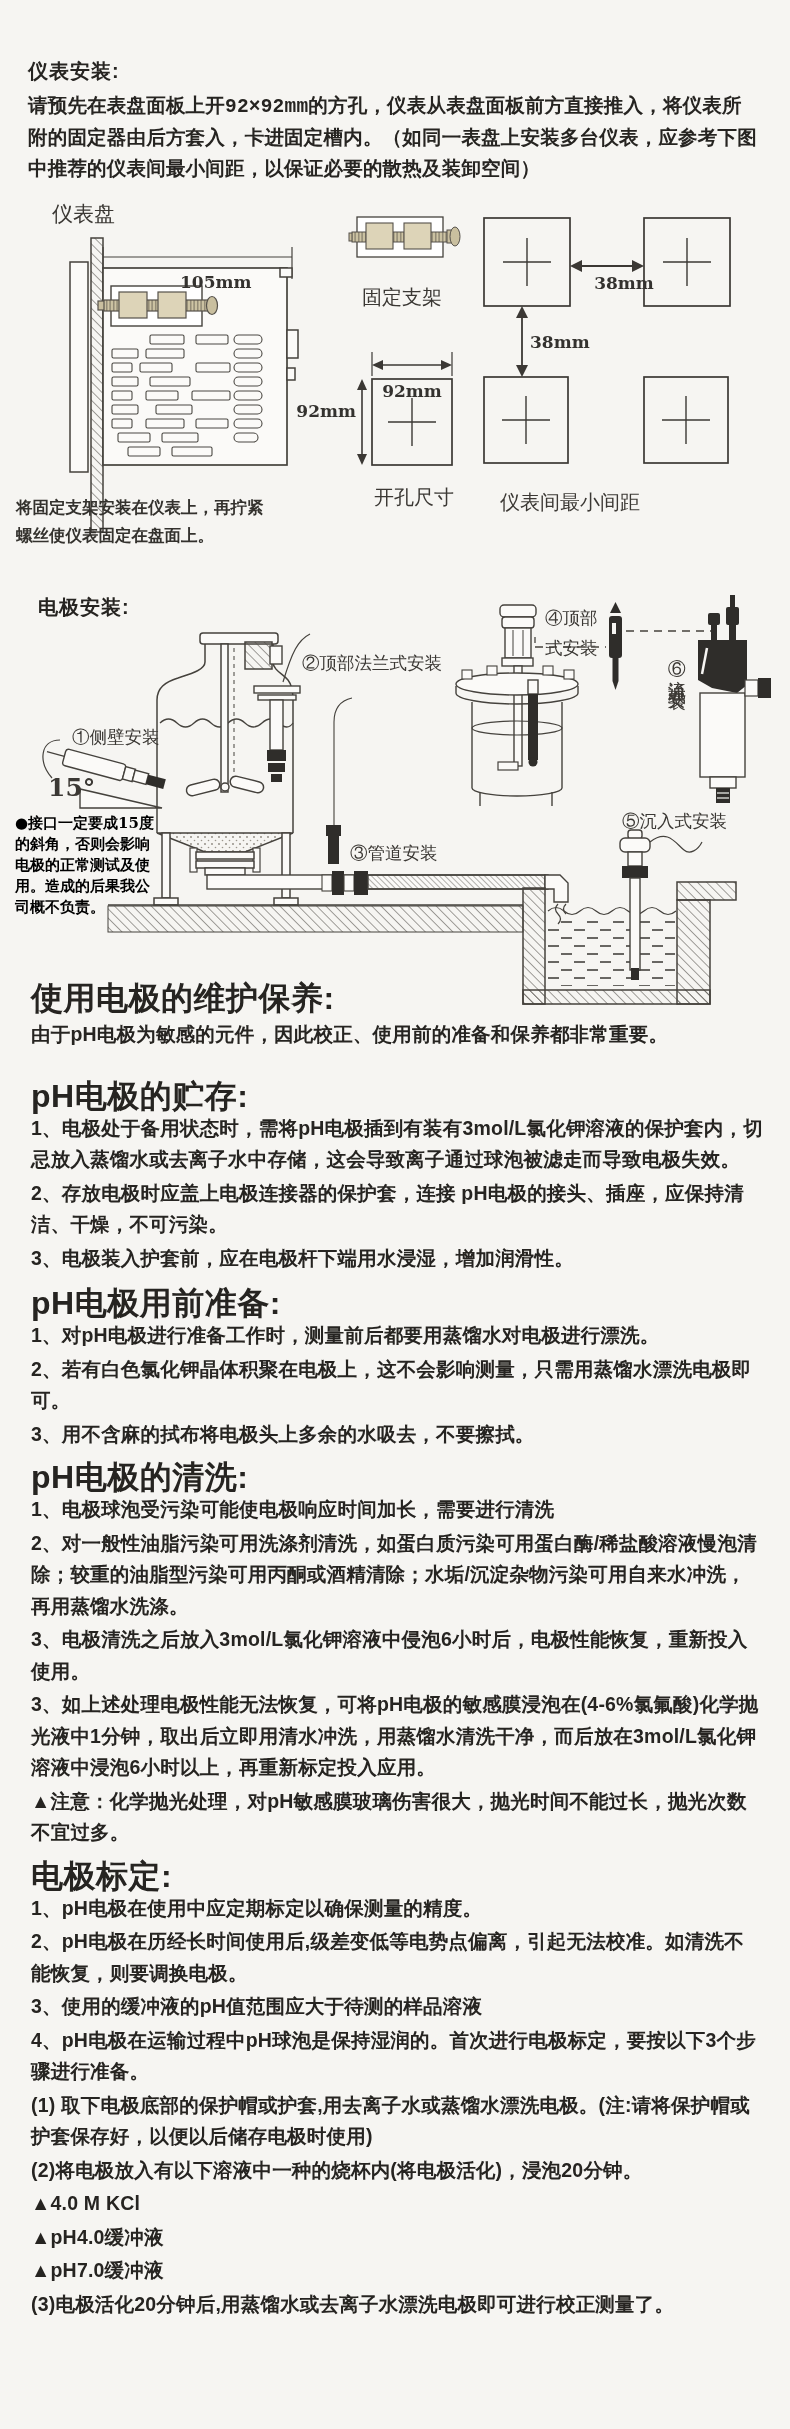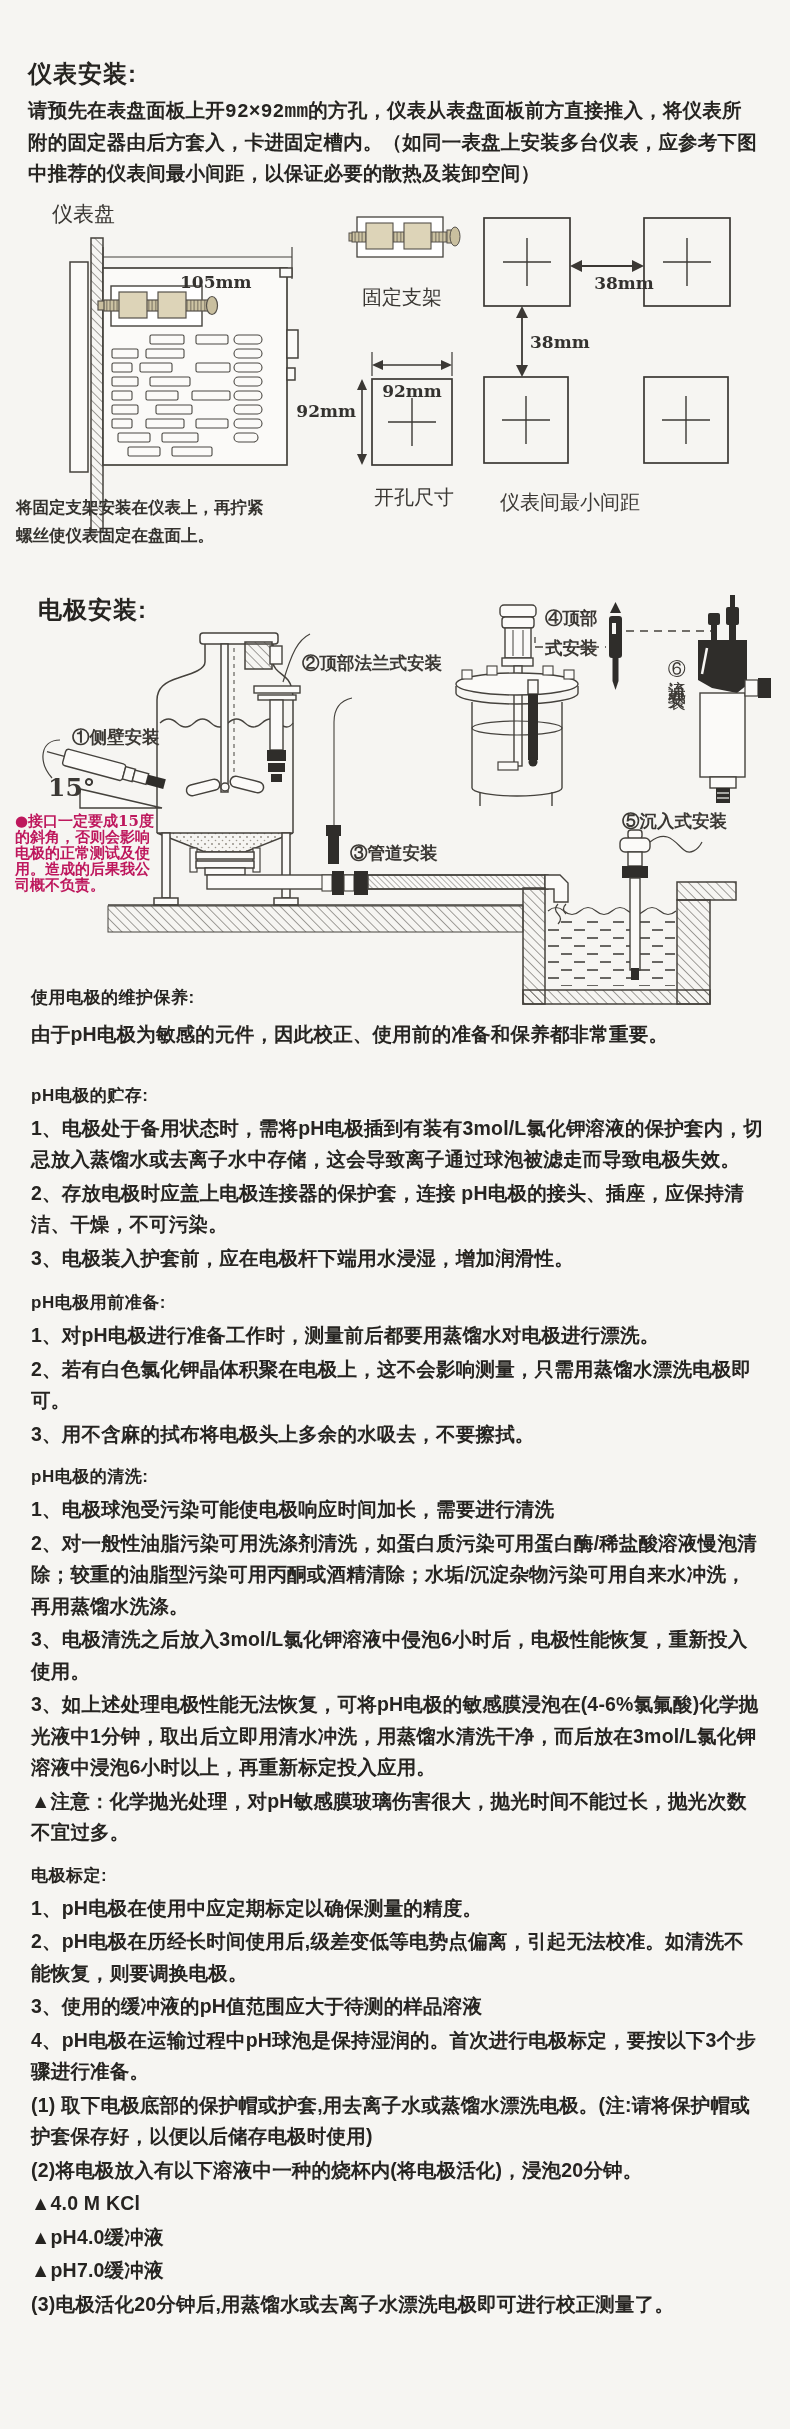--- a/index.html
+++ b/index.html
@@ -2,48 +2,48 @@
 <html><head>
 <meta charset="utf-8">
 <style>
   html,body{margin:0;padding:0;background:#e9e8e6;}
   .page{
     position:relative;width:790px;height:2429px;margin:0 auto;
     background:#f6f5f2;color:#262421;overflow:hidden;
     font-family:"Liberation Sans","DejaVu Sans",sans-serif;
   }
   .abs{position:absolute;}
-  .h-small{font-size:24px;font-weight:700;letter-spacing:1px;}
+  .h-small{font-size:20px;font-weight:700;letter-spacing:1px;}
   .doc-p{font-size:19.5px;font-weight:600;line-height:31.5px;margin:2px 0 0 0;letter-spacing:0.2px;}
-  .doc-h{font-size:17px;font-weight:700;line-height:30px;margin:0;letter-spacing:0.5px;}
+  .doc-h{font-size:32px;font-weight:700;line-height:30px;margin:0;letter-spacing:0.5px;}
   .gap-lg{margin-top:30px;}
   .gap-md{margin-top:14px;}
   .gap-sm{margin-top:12px;}
   .intro{margin-top:6px;}
   .textcol{left:31px;top:983px;width:732px;}
   .dia{left:0;width:790px;}
   .dlabel{
     position:absolute;font-family:"DejaVu Serif","Liberation Serif",serif;
     color:#3b3834;white-space:nowrap;line-height:1.15;
   }
-  .s17{font-size:17.5px;font-weight:bold;}
+  .s17{font-size:17.5px;}
   .s20{font-size:20px;}
   .s21{font-size:21px;}
   .dim{font-size:17px;color:#34322f;font-weight:700;}
   .ctr{text-align:center;margin-top:42px;}
   .rgt{text-align:right;}
   .wrapLbl{white-space:normal;line-height:30px;}
   .vert{
     writing-mode:vertical-rl;text-orientation:upright;
     letter-spacing:3px;font-size:18px;white-space:normal;
   }
   .note{
     position:absolute;font-family:"DejaVu Serif","Liberation Serif",serif;
-    font-weight:700;font-size:15px;line-height:16px;width:144px;
-    color:#be185d;white-space:normal;
+    font-weight:700;font-size:15px;line-height:21px;width:144px;
+    color:#000000;white-space:normal;
   }
   .cap-mount{
     position:absolute;font-family:"DejaVu Serif","Liberation Serif",serif;
     font-weight:600;font-size:16.5px;line-height:28px;width:250px;
     color:#34322e;white-space:normal;
   }
   svg{display:block;}
 </style>
 </head>
 <body>

